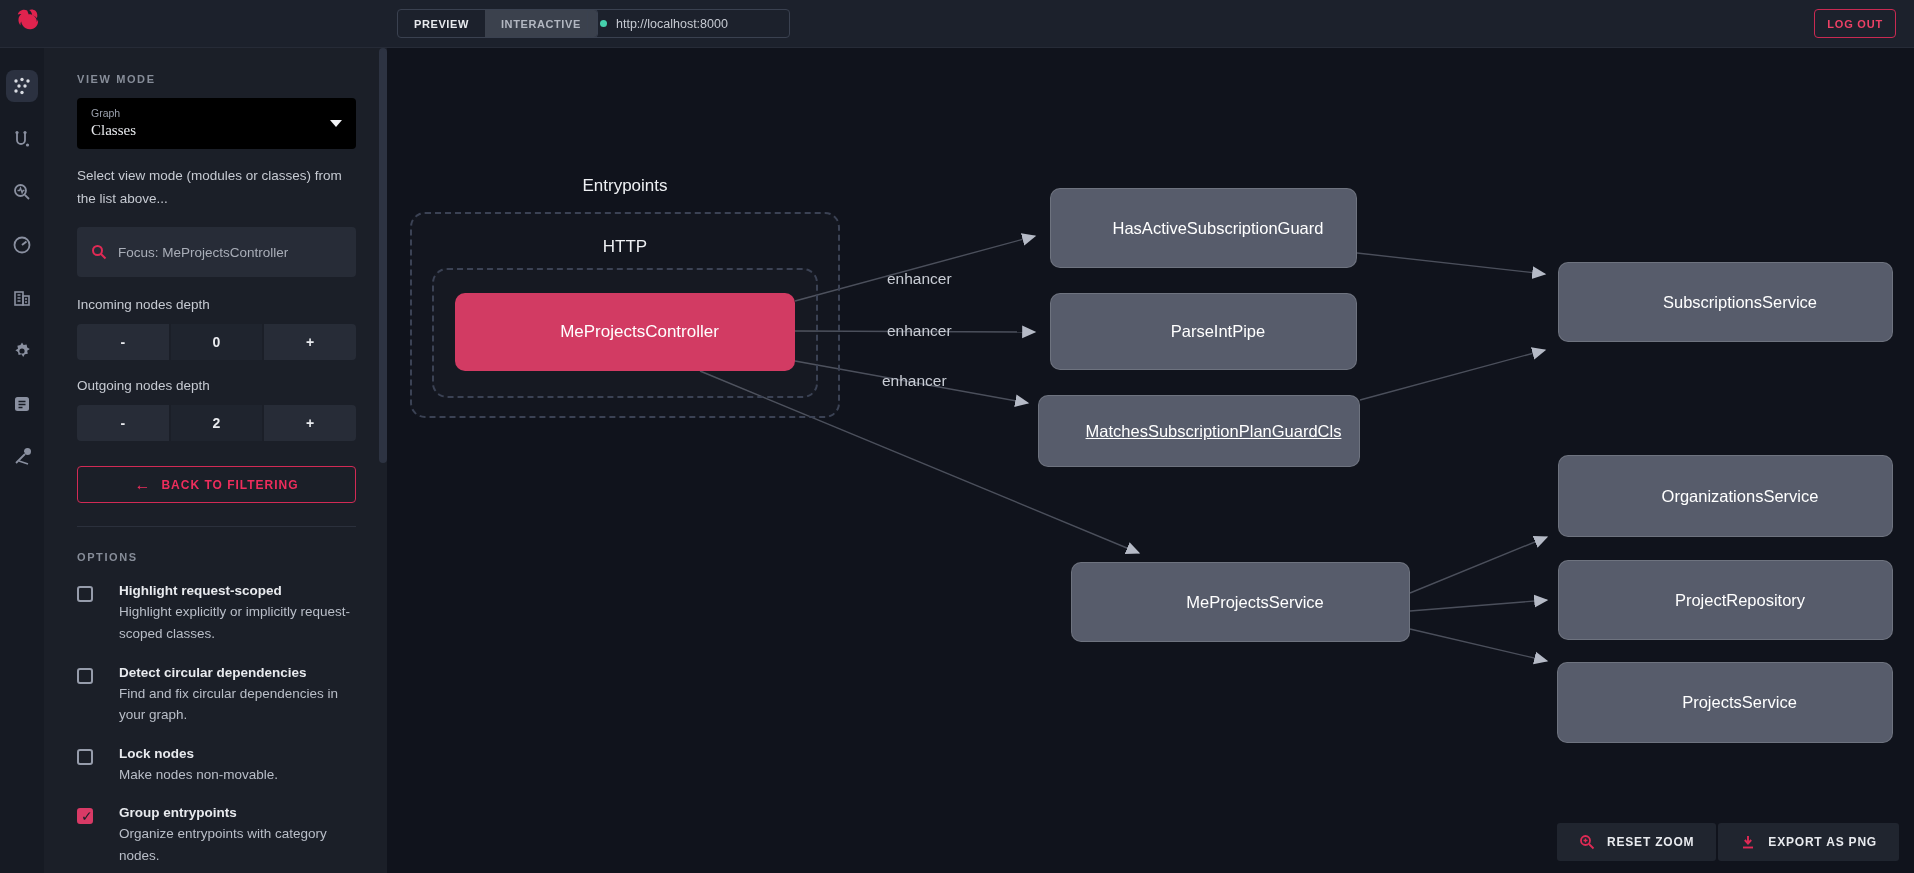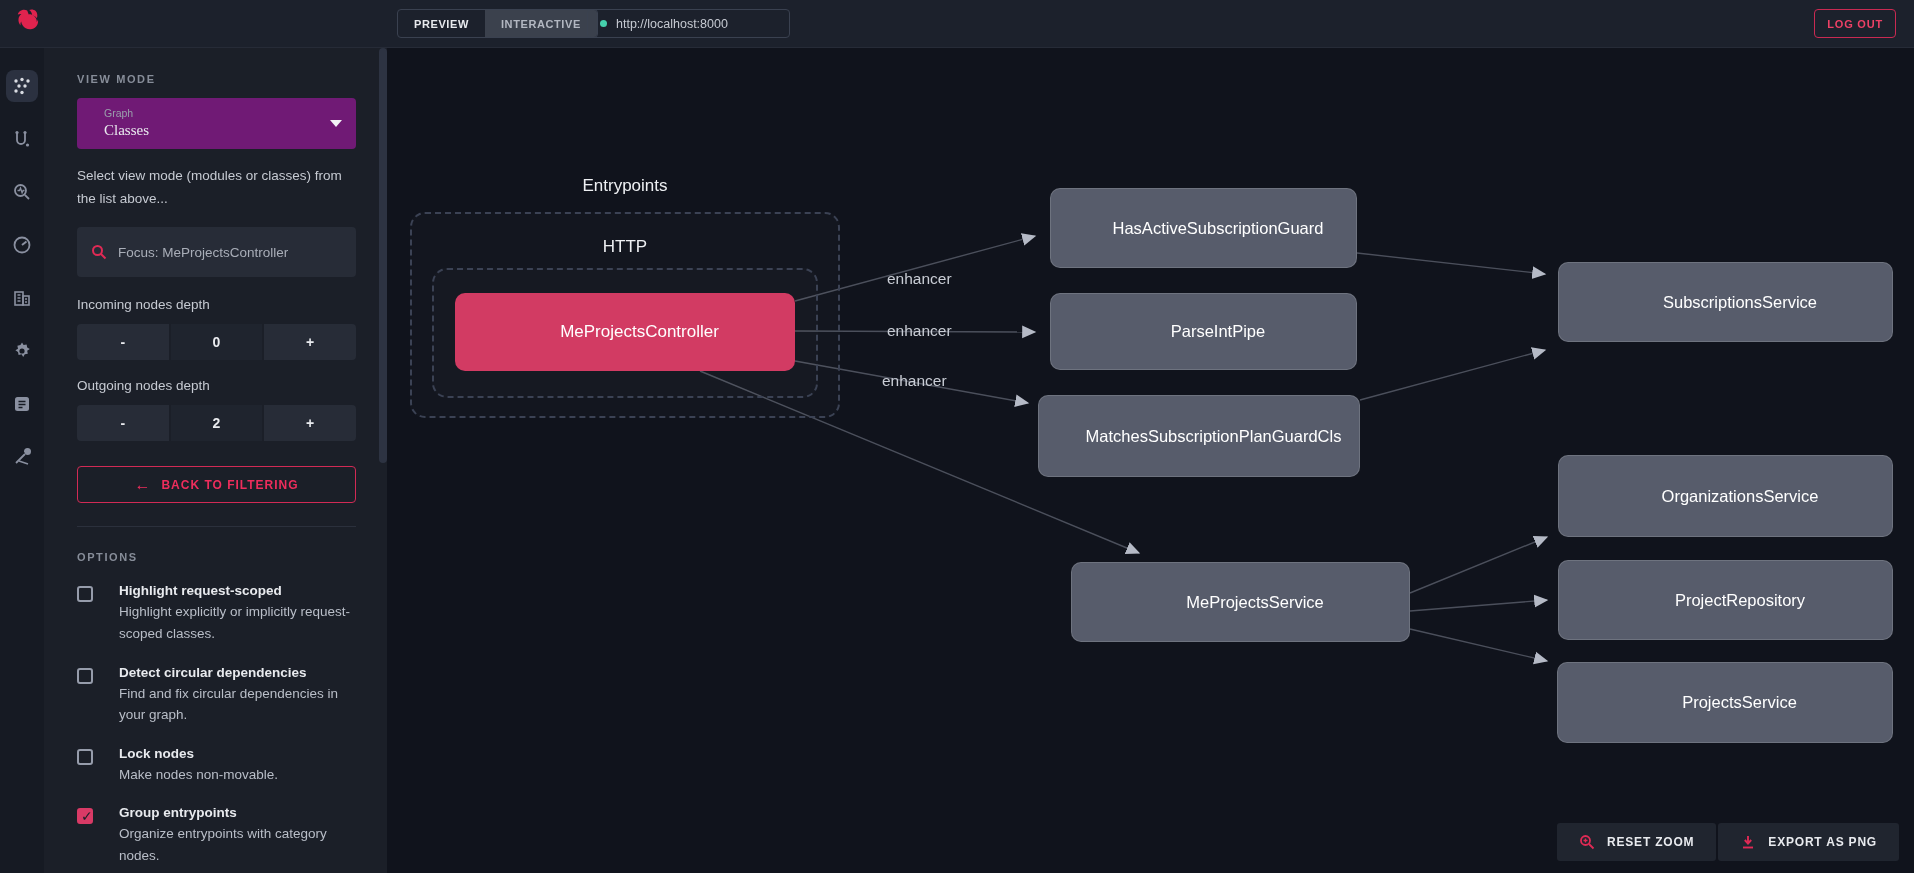--- a/index.html
+++ b/index.html
@@ -20,21 +20,21 @@
 
   
   .rail { position:absolute; left:0; top:48px; bottom:0; width:44px; background:#161a23; z-index:20; }
   .rail-item { position:absolute; left:6px; width:32px; height:32px; display:flex; align-items:center; justify-content:center; border-radius:8px; color:#8a90a0; cursor:pointer; }
   .rail-item.active { background:#2b3140; color:#d9dce2; }
   .rail-item svg { display:block; }
 
   
   .sidebar { position:absolute; left:44px; top:48px; bottom:0; width:334px; background:#1b1f28; padding:25px 22px 0 33px; overflow:hidden; z-index:20; }
   .sec-title { font-size:11px; font-weight:bold; letter-spacing:1.6px; color:#878d99; }
-  .select-card { position:relative; margin-top:13px; background:#701a75; border-radius:4px; padding:9px 27px 10px; cursor:pointer; }
+  .select-card { position:relative; margin-top:13px; background:#000000; border-radius:4px; padding:9px 14px 10px; cursor:pointer; }
   .select-label { font-size:10.5px; color:#9aa0ac; }
   .select-value { font-size:15px; color:#e9ebef; margin-top:3px;font-family:Liberation Serif, serif; }
   .caret { position:absolute; right:14px; top:22px; width:0; height:0; border-left:6px solid transparent; border-right:6px solid transparent; border-top:7px solid #f2f3f6; }
   .hint { margin-top:16px; font-size:13.5px; line-height:1.68; color:#c6cad2; }
   .focus-card { margin-top:17px; height:50px; background:#272c37; border-radius:4px; display:flex; align-items:center; padding:0 14px; gap:11px; cursor:text; }
   .focus-text { font-size:13.5px; color:#a9aeb8; }
   .depth-label { margin-top:20px; font-size:13.5px; color:#c6cad2; }
   .stepper { margin-top:12px; height:36px; display:grid; grid-template-columns:1fr 1fr 1fr; gap:2px; border-radius:4px; overflow:hidden; }
   .stepper .btn { background:#272c37; display:flex; align-items:center; justify-content:center; font-size:14px; font-weight:bold; color:#e9ebef; cursor:pointer; }
   .stepper .val { background:#1f242e; display:flex; align-items:center; justify-content:center; font-size:14px; font-weight:bold; color:#e9ebef; }
@@ -245,21 +245,21 @@
     </svg>
 
     <div class="group-label" style="left:23px; top:128px; width:430px;">Entrypoints</div>
     <div class="group-box" style="left:23px; top:164px; width:430px; height:206px;"></div>
     <div class="group-label" style="left:45px; top:189px; width:386px;">HTTP</div>
     <div class="group-box" style="left:45px; top:220px; width:386px; height:130px;"></div>
 
     <div class="gnode pink" style="left:68px; top:245px; width:340px; height:78px;">MeProjectsController</div>
     <div class="gnode gray" style="left:663px; top:140px; width:307px; height:80px;">HasActiveSubscriptionGuard</div>
     <div class="gnode gray" style="left:663px; top:245px; width:307px; height:77px;">ParseIntPipe</div>
-    <div class="gnode gray" style="left:651px; top:347px; width:322px; height:82px;">MatchesSubscriptionPlanGuardCls</div>
+    <div class="gnode gray" style="left:651px; top:347px; width:322px; height:72px;text-decoration:underline;">MatchesSubscriptionPlanGuardCls</div>
     <div class="gnode gray" style="left:1171px; top:214px; width:335px; height:80px;">SubscriptionsService</div>
     <div class="gnode gray" style="left:684px; top:514px; width:339px; height:80px;">MeProjectsService</div>
     <div class="gnode gray" style="left:1171px; top:407px; width:335px; height:82px;">OrganizationsService</div>
     <div class="gnode gray" style="left:1170px; top:614px; width:336px; height:81px;">ProjectsService</div>
     <div class="gnode gray" style="left:1171px; top:512px; width:335px; height:80px;">ProjectRepository</div>
 
     <div class="edge-label" style="left:500px; top:222px;">enhancer</div>
     <div class="edge-label" style="left:500px; top:274px;">enhancer</div>
     <div class="edge-label" style="left:495px; top:324px;">enhancer</div>
 

